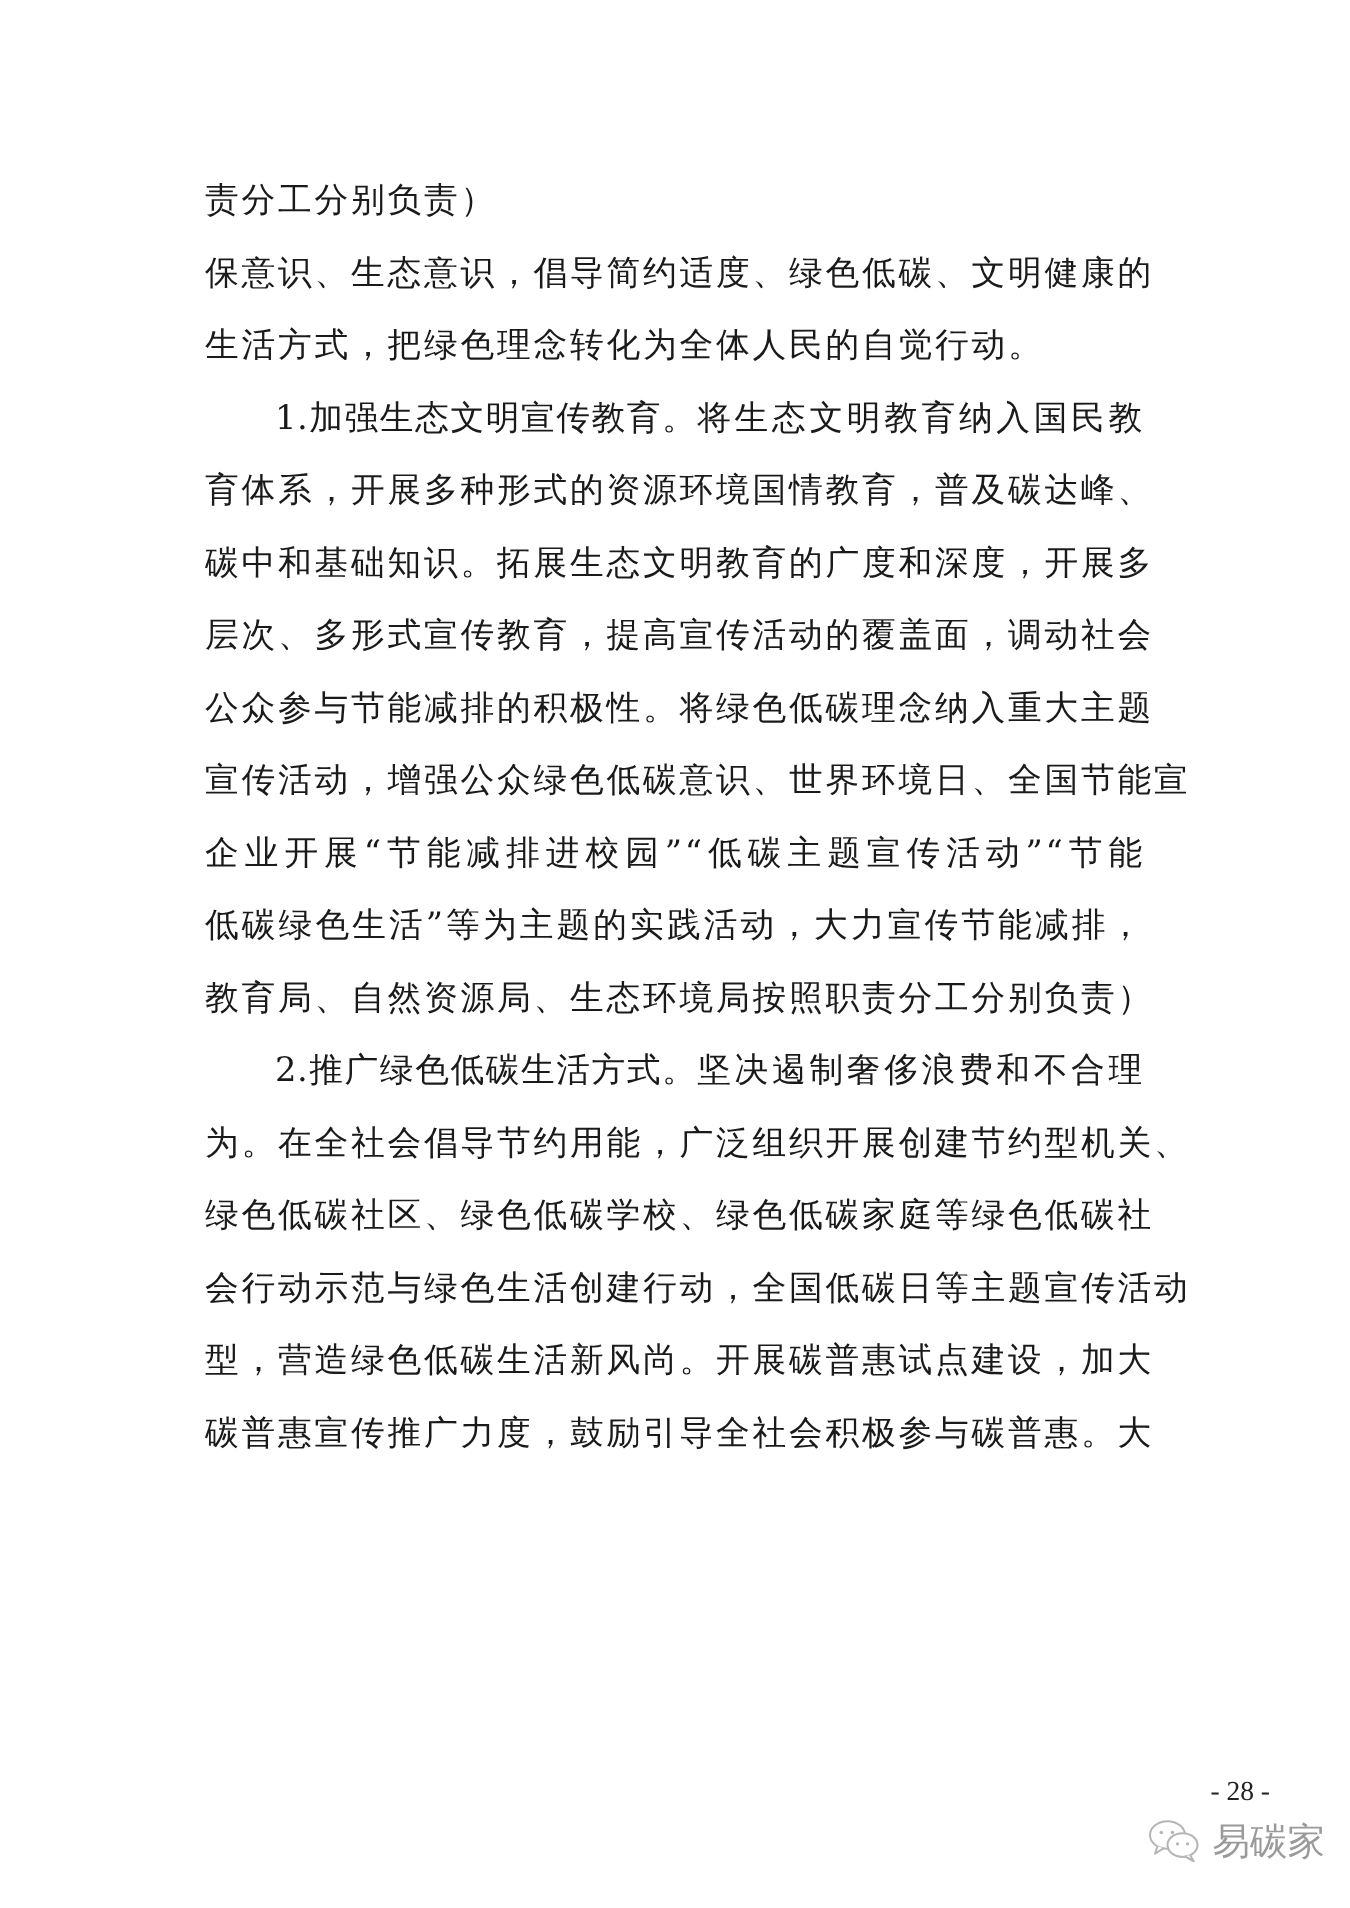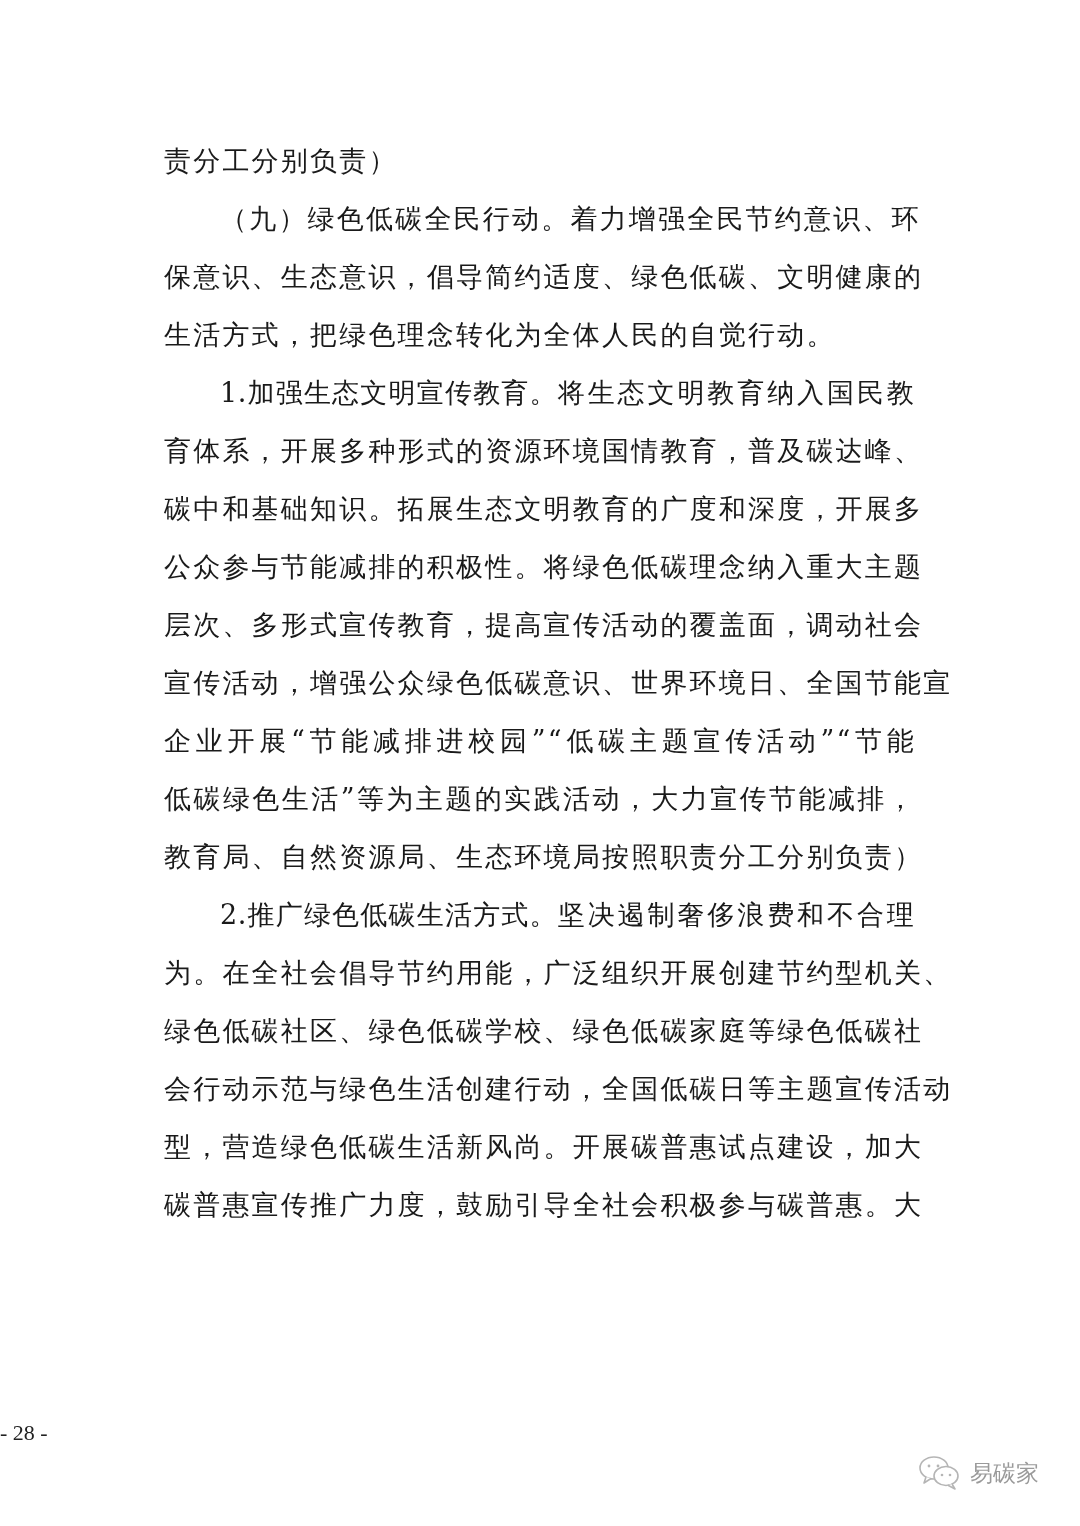--- a/index.html
+++ b/index.html
@@ -45,58 +45,57 @@
     }
     .bold {
       font-weight: normal;
       letter-spacing: 0.5px;
     }
     .page-number {
       position: absolute;
       left: 0;
       width: 1016px;
       top: 1420px;
-      text-align: left;
+      text-align: right;
       font-family: "Liberation Serif", serif;
       font-size: 22px;
       color: #222;
     }
     .watermark {
       position: absolute;
       left: 918px;
       top: 1455px;
       height: 36px;
       display: flex;
       align-items: center;
       gap: 8px;
       color: #9a9a9a;
       font-family: "DejaVu Sans", sans-serif;
-      font-size: 23px;
+      font-size: 30px;
       justify-content: flex-end;
     }
     .wechat-icon {
       width: 44px;
       height: 36px;
       display: inline-block;
     }
   </style>
 </head>
 <body>
 
 <div class="page">
   <div class="body-text" id="body-text">
       <div class="line last"><span>责分工分别负责）</span></div>
-      <div class="line indent"><span>（九）绿色低碳全民行动。着力增强全民节约意识、环</span></div>
       <div class="line"><span>保意识、生态意识，倡导简约适度、绿色低碳、文明健康的</span></div>
       <div class="line last"><span>生活方式，把绿色理念转化为全体人民的自觉行动。</span></div>
       <div class="line indent"><span class="bold">1.加强生态文明宣传教育。</span><span>将生态文明教育纳入国民教</span></div>
       <div class="line"><span>育体系，开展多种形式的资源环境国情教育，普及碳达峰、</span></div>
       <div class="line"><span>碳中和基础知识。拓展生态文明教育的广度和深度，开展多</span></div>
+      <div class="line"><span>层次、多形式宣传教育，提高宣传活动的覆盖面，调动社会</span></div>
       <div class="line"><span>公众参与节能减排的积极性。将绿色低碳理念纳入重大主题</span></div>
-      <div class="line"><span>层次、多形式宣传教育，提高宣传活动的覆盖面，调动社会</span></div>
       <div class="line"><span>宣传活动，增强公众绿色低碳意识、世界环境日、全国节能宣</span></div>
       <div class="line"><span>企业开展“节能减排进校园”“低碳主题宣传活动”“节能</span></div>
       <div class="line"><span>低碳绿色生活”等为主题的实践活动，大力宣传节能减排，</span></div>
       <div class="line"><span>教育局、自然资源局、生态环境局按照职责分工分别负责）</span></div>
       <div class="line indent"><span class="bold">2.推广绿色低碳生活方式。</span><span>坚决遏制奢侈浪费和不合理</span></div>
       <div class="line"><span>为。在全社会倡导节约用能，广泛组织开展创建节约型机关、</span></div>
       <div class="line"><span>绿色低碳社区、绿色低碳学校、绿色低碳家庭等绿色低碳社</span></div>
       <div class="line"><span>会行动示范与绿色生活创建行动，全国低碳日等主题宣传活动</span></div>
       <div class="line"><span>型，营造绿色低碳生活新风尚。开展碳普惠试点建设，加大</span></div>
       <div class="line"><span>碳普惠宣传推广力度，鼓励引导全社会积极参与碳普惠。大</span></div>

